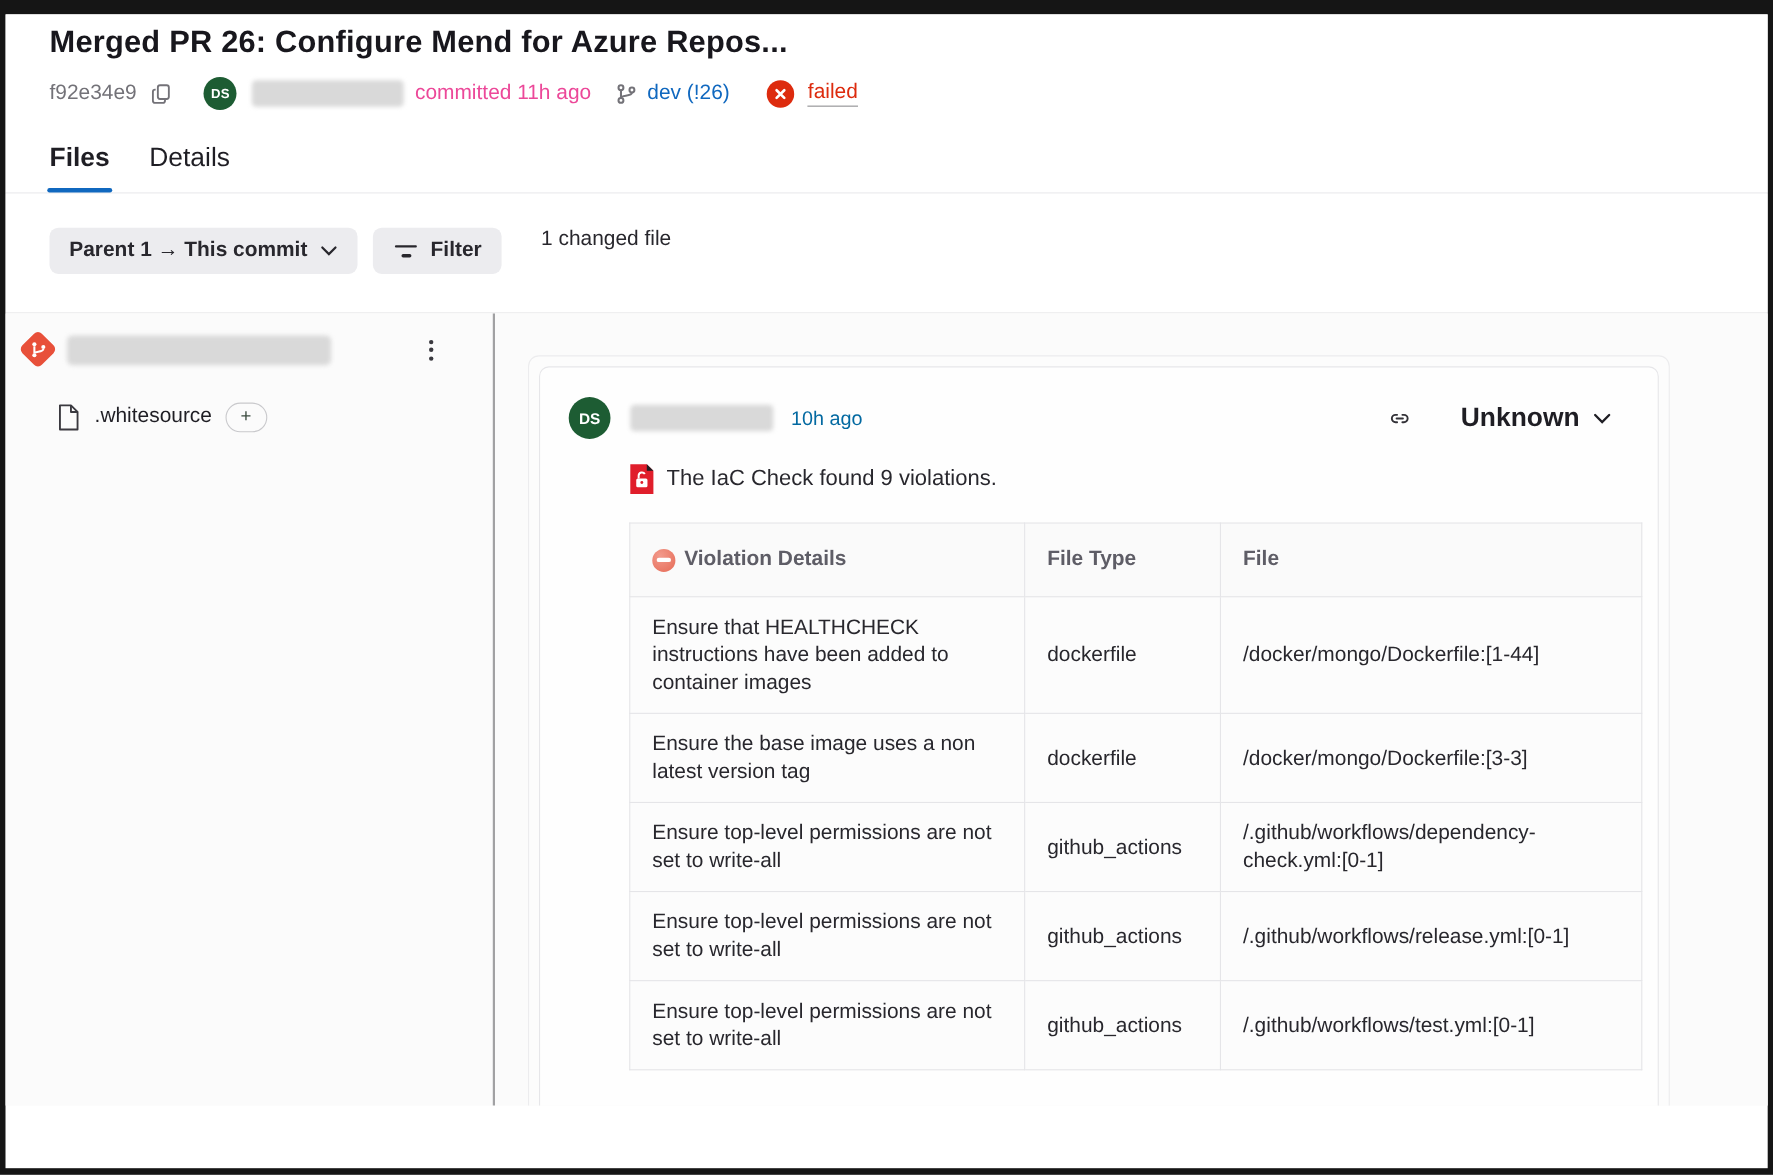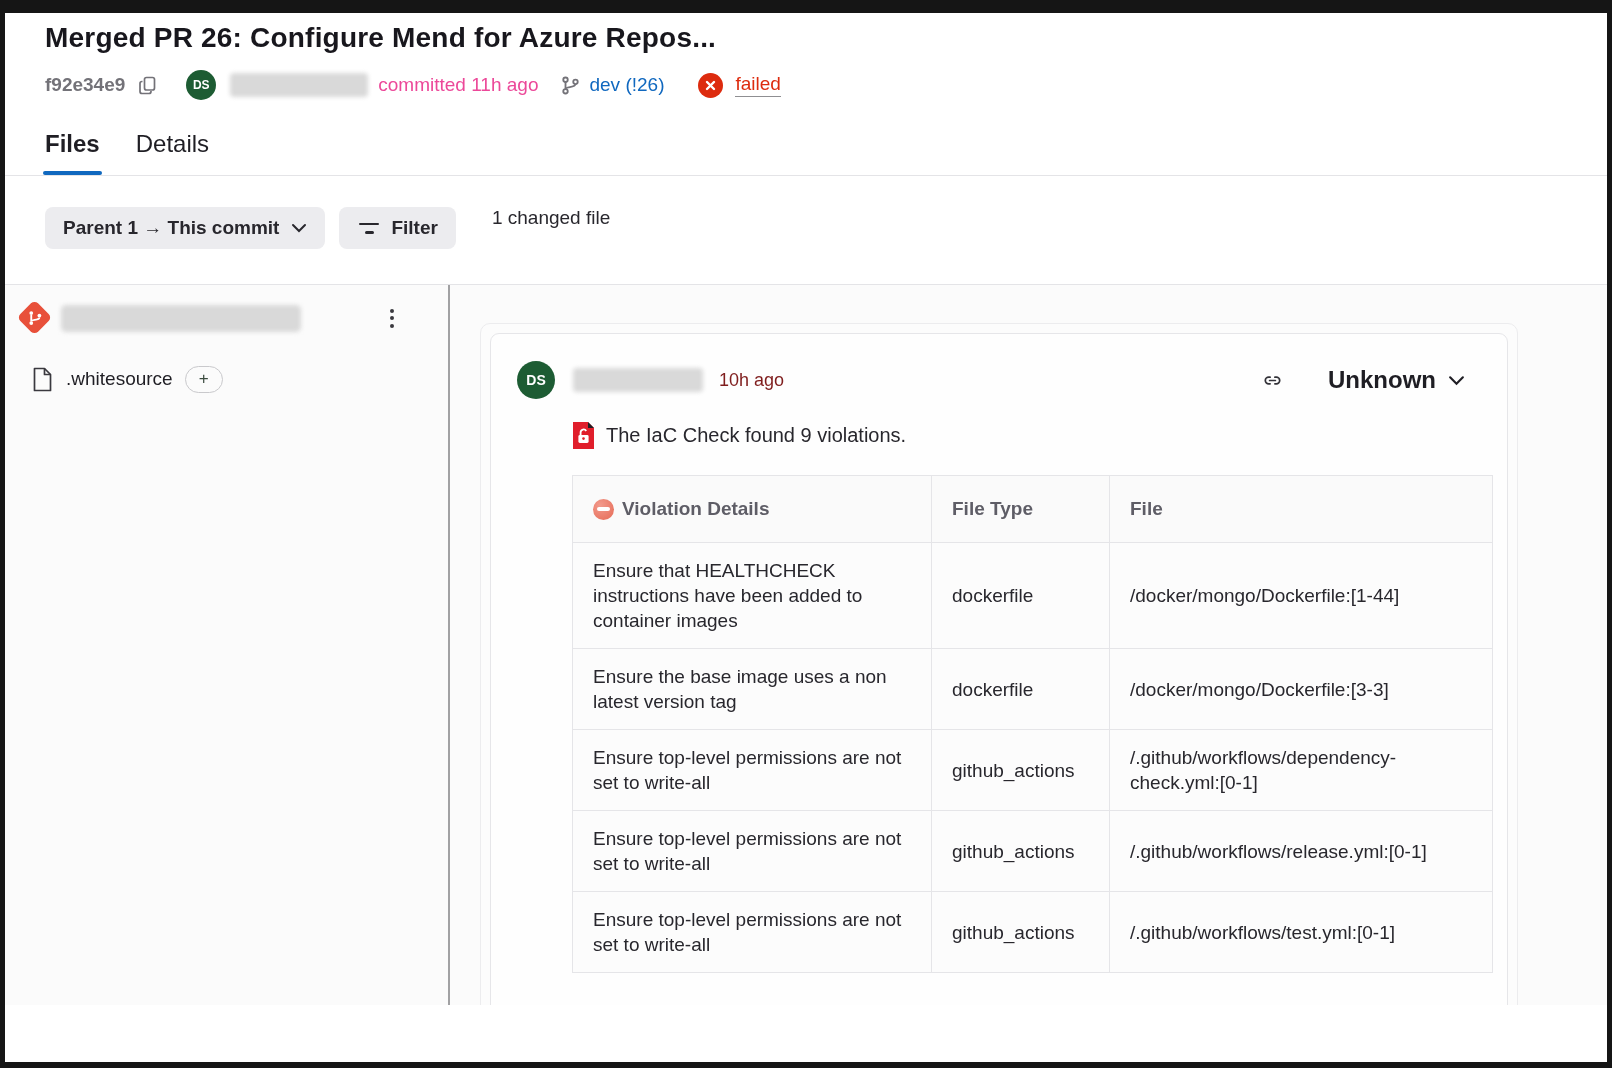--- a/index.html
+++ b/index.html
@@ -11,21 +11,21 @@
     overflow:hidden;
   }
   .frame {
     position:absolute; left:5px; top:13px; right:5px; bottom:6px;
     background:#ffffff; overflow:hidden;
   }
   
   .hdr { padding:9px 40px 0 40px; background:#fff; }
   .page-title { font-size:28px; font-weight:700; color:#18171d; letter-spacing:.2px; }
   .meta-row { display:flex; align-items:center; margin-top:16px; font-size:19px; color:#737278; }
-  .hash { color:#737278;font-weight:bold; }
+  .hash { color:#737278; }
   .copy-btn { margin-left:12px; display:inline-flex; cursor:pointer; }
   .avatar { width:30px; height:30px; border-radius:50%; background:#1d5c33; color:#fff;
     display:inline-flex; align-items:center; justify-content:center;
     font-size:12px; font-weight:700; }
   .avatar.small { margin-left:28px; }
   .redacted { background:#d9d9d9; border-radius:4px; filter:blur(2px); display:inline-block; }
   .name-blob { width:138px; height:24px; margin-left:14px; }
   .committed { margin-left:10px; color:#ec4899; }
   .branch-wrap { display:flex; align-items:center; margin-left:22px; }
   .blue-link { color:#1068bf; text-decoration:none; margin-left:8px; cursor:pointer; }
@@ -59,35 +59,35 @@
   .splitter { width:2px; flex:none; background:#a1a1a3; cursor:col-resize; }
   .repo-row { display:flex; align-items:center; padding:0 10px 0 12px; height:40px; cursor:pointer; }
   .git-diamond { width:36px; height:36px; position:relative; flex:none; }
   .git-diamond .dsq { position:absolute; left:5px; top:5px; width:25px; height:25px;
     background:#e8503a; border-radius:5px; transform:rotate(45deg); }
   .git-diamond svg { position:absolute; left:8px; top:8px; }
   .repo-blob { width:240px; height:27px; margin-left:8px; border-radius:5px; }
   .kebab { margin-left:auto; margin-right:38px; display:flex; flex-direction:column; gap:3.5px;
     padding:6px; cursor:pointer; }
   .kebab i { width:4px; height:4px; border-radius:50%; background:#3a393f; }
-  .file-row { display:flex; align-items:center; margin-top:22px; padding-left:27px; height:38px; cursor:pointer; }
+  .file-row { display:flex; align-items:center; margin-top:22px; padding-left:47px; height:38px; cursor:pointer; }
   .file-name { font-size:19px; color:#1f1e24; margin-left:13px; }
   .plus-pill { margin-left:12px; min-width:38px; height:27px; border:1px solid #c9c9cc;
     border-radius:14px; display:inline-flex; align-items:center; justify-content:center;
     font-size:17px; color:#3a4a3e; padding:0 10px; }
   
   .main { flex:1; position:relative; overflow:hidden; background:#fbfbfb; }
   .outer-card { margin:38px 0 0 30px; width:1038px; height:740px;
     background:#fcfcfc; border:1px solid #ececee; border-radius:10px; padding:9px; }
   .inner-card { background:#fefefe; border:1px solid #e6e6e9; border-radius:9px;
     height:100%; padding:27px 18px 40px 26px; }
   .cmt-head { display:flex; align-items:center; }
   .avatar.big { width:38px; height:38px; font-size:14px; }
   .cmt-name-blob { width:130px; height:24px; margin-left:18px; }
-  .cmt-time { font-size:18px; color:#7f1d1d; margin-left:16px;text-align:center; }
+  .cmt-time { font-size:18px; color:#0369a1; margin-left:16px;text-align:center; }
   .cmt-actions { margin-left:auto; display:flex; align-items:center; margin-right:24px; }
   .link-icon { display:inline-flex; cursor:pointer; }
   .resolve { display:flex; align-items:center; margin-left:44px; cursor:pointer; }
   .resolve-label { font-size:24px; font-weight:700; color:#1f1e24; }
   .resolve .chev { margin-left:12px; display:inline-flex; }
   .cmt-body { margin-left:55px; margin-top:22px; }
   .iac-line { display:flex; align-items:center; gap:11px; }
   .iac-text { font-size:20px; color:#28272d; }
   
   table.viol { border-collapse:collapse; table-layout:fixed; width:920px; margin-top:25px;

